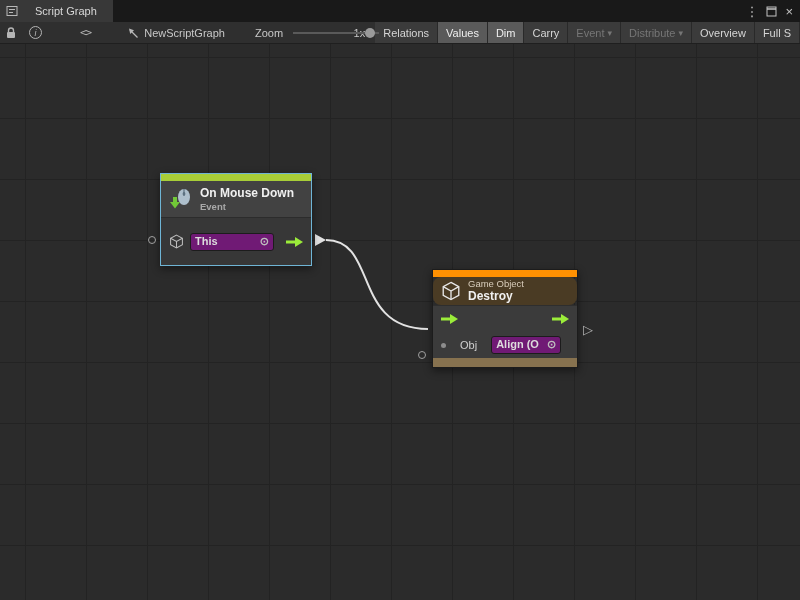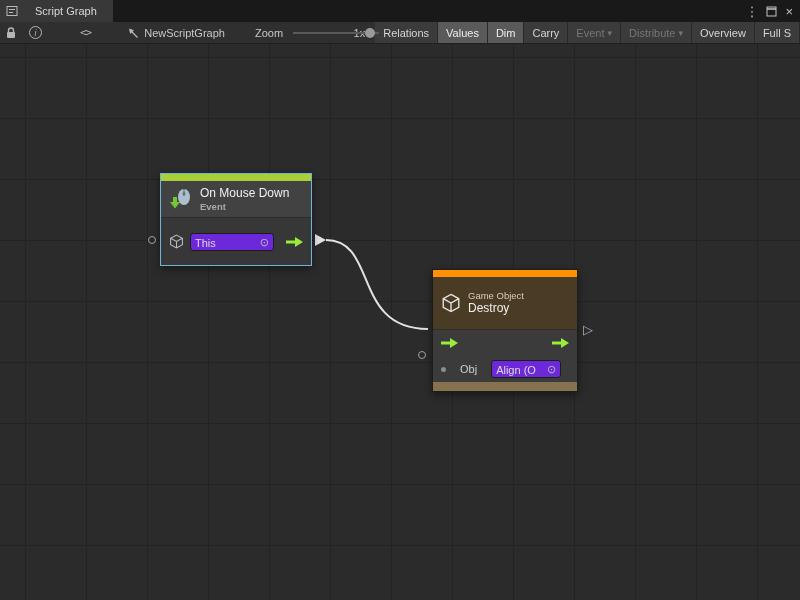--- a/index.html
+++ b/index.html
@@ -54,34 +54,34 @@
   .wires { position:absolute; top:0; left:0; pointer-events:none; }
 
   
   .node { position:absolute; border:1px solid #1c1c1c; box-shadow:0 3px 8px rgba(0,0,0,.45); }
   .node.selected { border:1px solid var(--selection, #6fb5d6); }
   .accent { height:7px; }
   .accent-green { background:var(--event-accent, #a8ce38); }
   .accent-orange { background:var(--destroy-accent, #ff9102); }
   .node-header { display:flex; align-items:center; gap:7px; padding:0 8px; }
   .node-event .node-header { height:36px; background:#424242; }
-  .node-destroy .node-header { height:52px; background:#4a3b24; }
-  .node-title { font-size:12px; color:#f0f0f0; line-height:1.25; }
+  .node-destroy .node-header { height:28px; background:#4a3b24;border-radius:8px; }
+  .node-title { font-size:12px; color:#f0f0f0; line-height:1.25;font-weight:bold; }
   .node-subtitle { font-size:9.5px; color:#a8a8a8; line-height:1.2;font-weight:bold; }
   .node-category { font-size:9.5px; color:#d8cdbb; line-height:1.2; }
   .node-event .node-body { height:48px; background:#373737; display:flex; align-items:center;
                            padding:0 8px; gap:6px; border-top:1px solid #2c2c2c; }
   .node-destroy .node-body { background:#3b3b3b; border-top:1px solid #2e2e2e; }
   .flow-row { height:26px; display:flex; align-items:center; justify-content:space-between;
               padding:0 8px; }
   .obj-row { height:26px; display:flex; align-items:center; gap:14px; padding:0 8px; }
   .node-footer { height:9px; background:var(--destroy-footer, #87724f); }
-  .field { display:flex; align-items:flex-end; justify-content:space-between; gap:4px;
-           background:#6d28d9; border:1px solid #1c1c1c; border-radius:3px;
-           padding:1px 4px; font-size:11px; color:#dddddd; height:18px; }
+  .field { display:flex; align-items:flex-start; justify-content:space-between; gap:4px;
+           background:#701a75; border:1px solid #1c1c1c; border-radius:3px;
+           padding:1px 4px; font-size:11px; color:#dddddd; height:18px;font-weight:bold; }
   .field-this { width:84px; }
   .field-obj { width:70px; }
   .picker { color:#bdbdbd; font-size:11px; }
   .obj-label { font-size:11px; color:#cfcfcf; }
   .dot { width:5px; height:5px; border-radius:50%; background:#8d8d8d; }
   .arrow-out { margin-left:auto; }
 
   .port-circle { position:absolute; width:8px; height:8px; border-radius:50%;
                  border:1.5px solid #a0a0a0; background:transparent; }
   .flow-out-marker { position:absolute; font-size:13px; color:#b2b2b2; line-height:1; }

